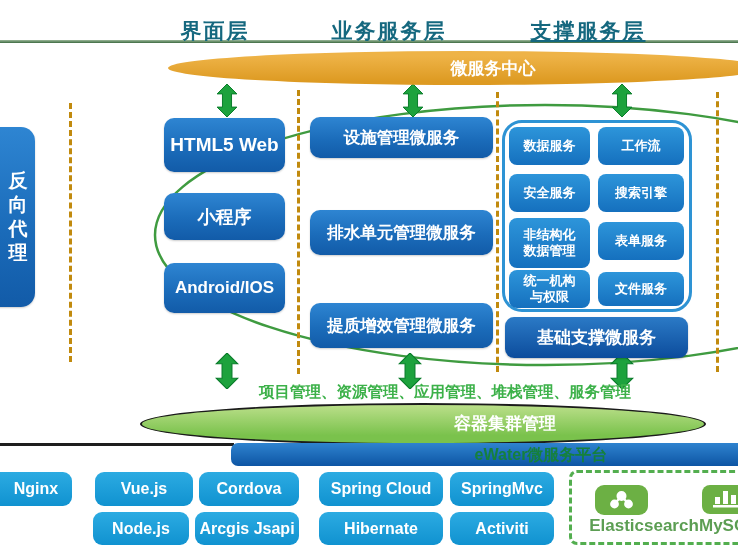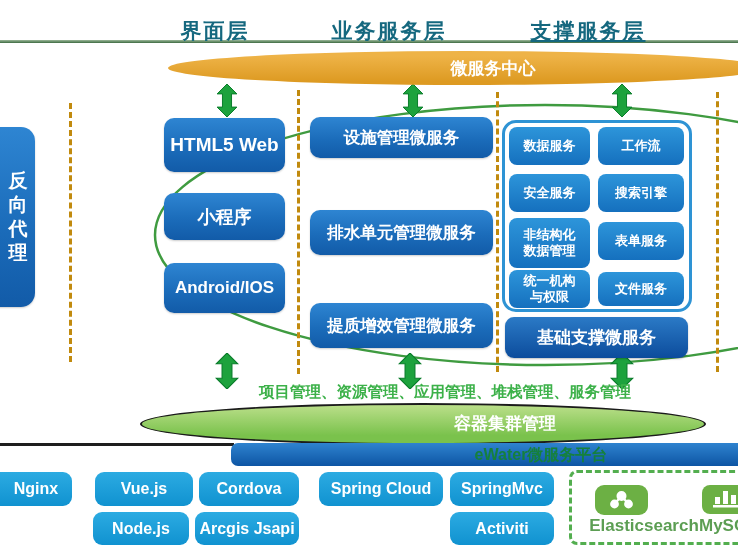--- a/index.html
+++ b/index.html
@@ -25,21 +25,21 @@
   .blue { background:linear-gradient(180deg,#2e85d2 0%,#1b6cba 55%,#125ba8 100%);
     border-radius:10px; color:#fff; font-weight:bold; z-index:3; box-shadow:0 1px 2px rgba(0,0,0,.2); }
   .mini { background:linear-gradient(180deg,#2d95da 0%,#1570be 100%); border-radius:8px;
     color:#fff; font-weight:bold; font-size:13px; line-height:16px; z-index:3; }
   .darkblue { background:linear-gradient(180deg,#2b7ac6 0%,#0c4c9c 100%); border-radius:9px;
     color:#fff; font-weight:bold; z-index:3; box-shadow:0 1px 2px rgba(0,0,0,.25); }
   .cyan { background:linear-gradient(180deg,#2cabe2 0%,#1092d0 100%); border-radius:9px;
     color:#fff; font-weight:bold; font-size:16px; z-index:3; }
 
   .support-panel { left:502px; top:120px; width:190px; height:192px; background:#fff;
-    border:3px solid #2e93d4; border-radius:14px; z-index:2; }
+    border:3px solid #2e93d4; border-radius:20px; z-index:2; }
 
   .mgmt-caption { left:250px; top:382px; width:390px; color:#3cb149; font-weight:bold;
     font-size:15.5px; text-align:center; z-index:4; }
 
   .green-ellipse { left:140px; top:403px; width:566px; height:42px; border-radius:50%;
     background:linear-gradient(180deg,#bbdf8a 0%,#7ac24c 80%); border:2px solid #1b1b1b; z-index:3; }
   .green-ellipse-label { left:440px; top:412px; width:130px; color:#fff; font-weight:bold; font-size:17px; z-index:4; }
 
   .black-line { left:0; top:443px; width:234px; height:3px; background:#1e1e1e; z-index:2; }
 
@@ -136,20 +136,21 @@
   <div class="abs cyan flexc" style="left:-34px;top:472px;width:106px;height:34px;">
     <span class="abs flexc" style="left:34px;top:0;width:72px;height:34px;">Nginx</span>
   </div>
   <div class="abs cyan flexc" style="left:95px;top:472px;width:98px;height:34px;">Vue.js</div>
   <div class="abs cyan flexc" style="left:199px;top:472px;width:100px;height:34px;">Cordova</div>
   <div class="abs cyan flexc" style="left:450px;top:472px;width:104px;height:34px;">SpringMvc</div>
   <div class="abs cyan flexc" style="left:319px;top:472px;width:124px;height:34px;">Spring Cloud</div>
 
   <div class="abs cyan flexc" style="left:93px;top:512px;width:96px;height:33px;">Node.js</div>
   <div class="abs cyan flexc" style="left:195px;top:512px;width:104px;height:33px;">Arcgis Jsapi</div>
+  <div class="abs cyan flexc" style="left:319px;top:512px;width:124px;height:33px;">Hibernate</div>
   <div class="abs cyan flexc" style="left:450px;top:512px;width:104px;height:33px;">Activiti</div>
 
   <div class="abs datastore-panel">
     <svg class="abs" style="left:23px;top:12px;" width="53" height="30" viewBox="0 0 53 30">
       <rect x="0" y="0" width="53" height="30" rx="9" fill="#6cb044"></rect>
       <g stroke="#fff" stroke-width="2.4" fill="#fff">
         <line x1="19.5" y1="19" x2="26.5" y2="11"></line>
         <line x1="26.5" y1="11" x2="33.5" y2="19"></line>
         <circle cx="19.5" cy="19" r="3.2"></circle>
         <circle cx="26.5" cy="11" r="3.8"></circle>

